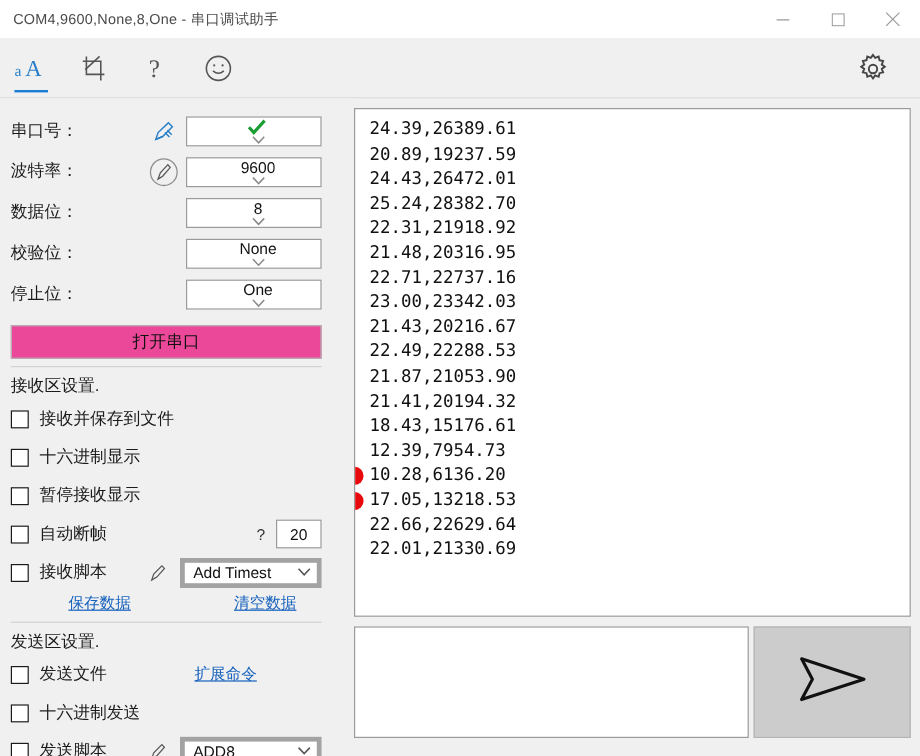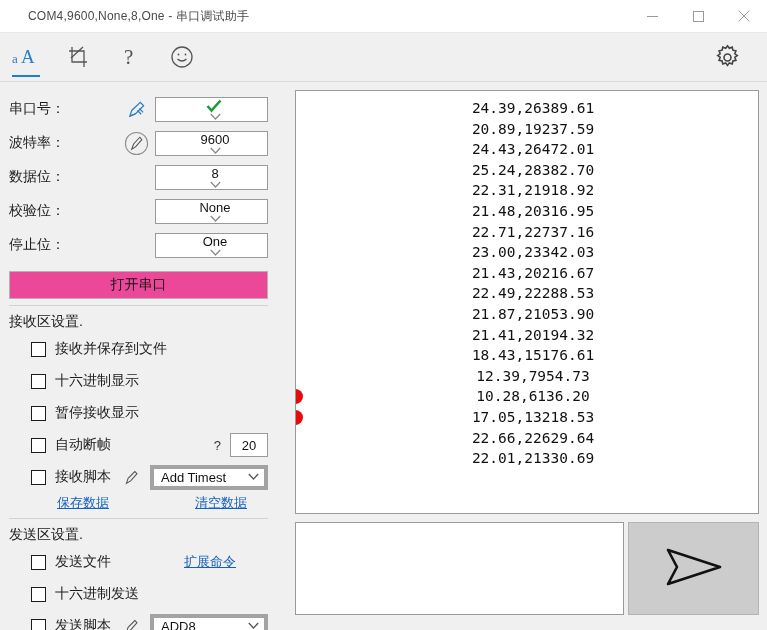--- a/index.html
+++ b/index.html
@@ -19,21 +19,21 @@
   .titlebar {
     height: 32px;
     background: #ffffff;
     display: flex;
     align-items: center;
     border-bottom: 1px solid #e8e8e8;
   }
   .titlebar-text {
     font-size: 12px;
     color: #4a4a4a;
-    padding-left: 28px;
+    padding-left: 11px;
     letter-spacing: .2px;
     white-space: nowrap;
   }
   .titlebar-spacer { flex: 1; }
   .winbtn {
     width: 46px;
     height: 32px;
     display: flex;
     align-items: center;
     justify-content: center;
@@ -155,21 +155,20 @@
   
   .section-title {
     font-size: 14px;
     color: #1b1b1b;
     margin: 7px 0 2px 0;
   }
   .chkrow {
     display: flex;
     align-items: center;
     height: 32px;
-    margin-left: 22px;
   }
   .checkbox {
     width: 15px;
     height: 15px;
     border: 1.6px solid #1b1b1b;
     background: #ffffff;
     box-sizing: border-box;
     margin-right: 9px;
     flex: none;
   }
@@ -238,21 +237,20 @@
     padding: 7px 0 0 12px;
     overflow: hidden;
     position: relative;
   }
   .recv-line {
     font-family: "DejaVu Sans Mono", monospace;
     font-size: 14.5px;
     line-height: 20.6px;
     color: #111;
     white-space: pre;
-    text-align: center;
   }
 
   
   .dot {
     position: absolute;
     width: 15px;
     height: 15px;
     border-radius: 50%;
     background: #e8090c;
   }

